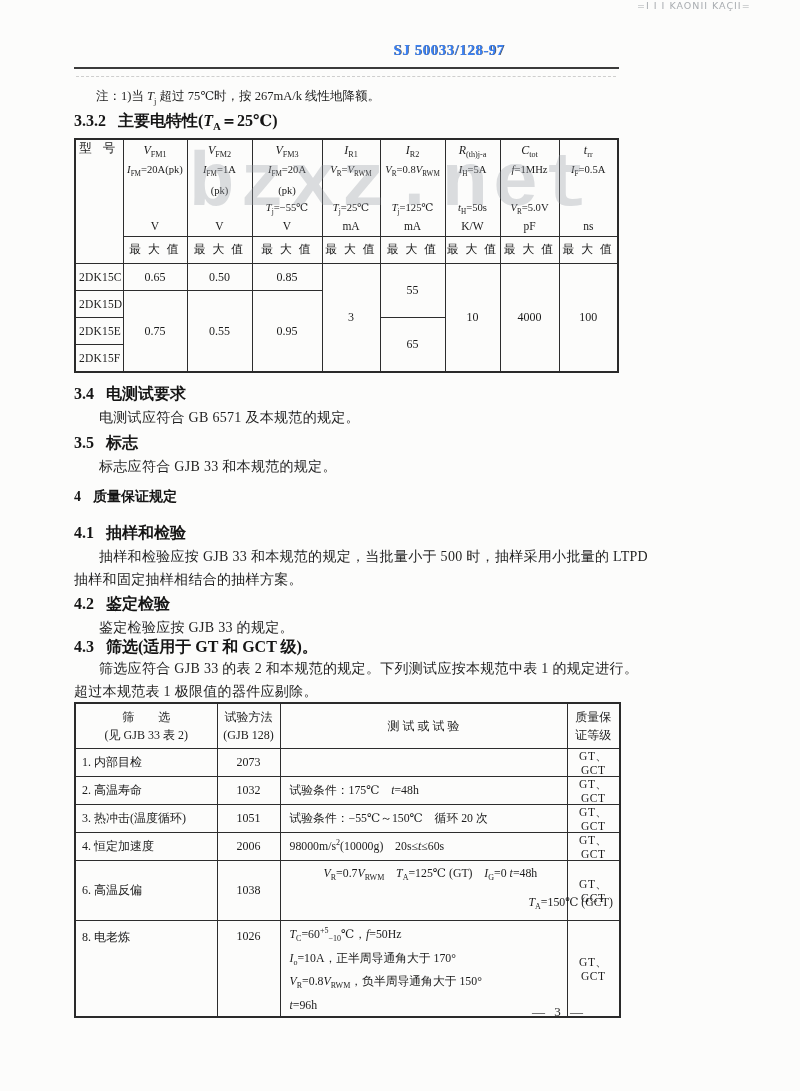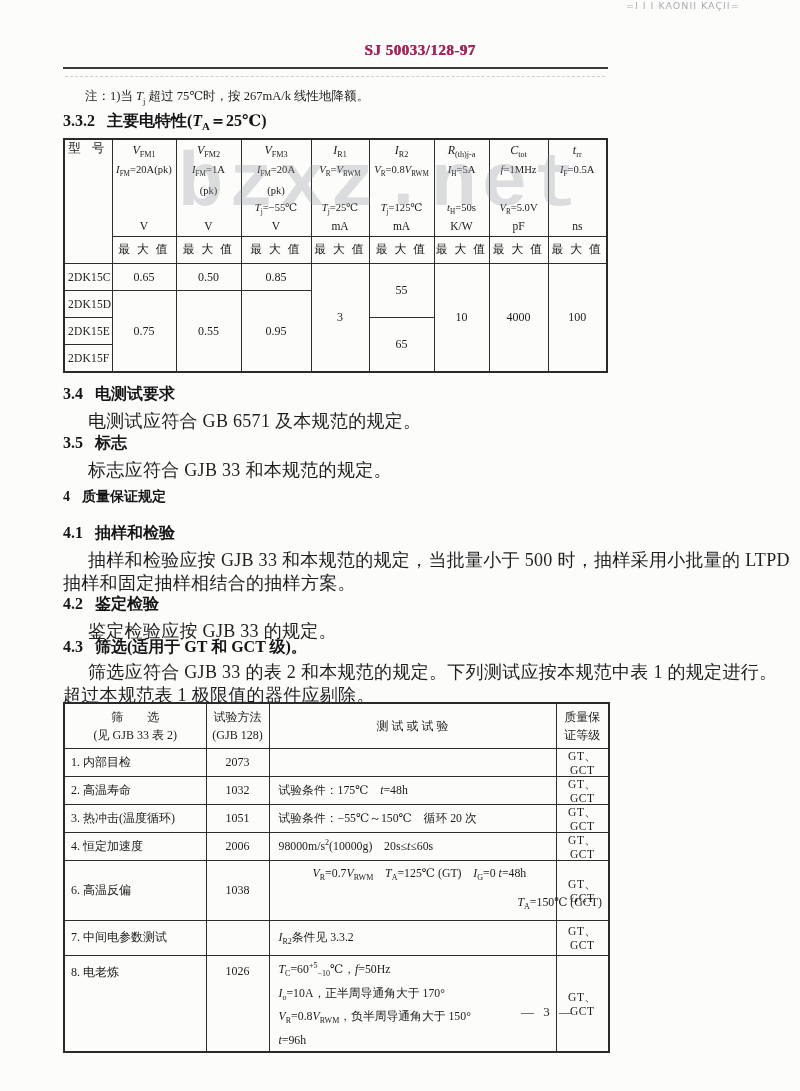--- a/index.html
+++ b/index.html
@@ -1,42 +1,42 @@
 <!DOCTYPE html>
 <html><head>
 <meta charset="utf-8">
 <style>
   html,body{margin:0;padding:0;}
   body{
     width:800px;height:1091px;position:relative;background:#fcfcfb;
     font-family:"Liberation Serif","DejaVu Serif",serif;color:#1d1d1d;
     overflow:hidden;
   }
-  .page{position:absolute;inset:0;background:#fcfcfb;}
+  .page{position:absolute;inset:0;background:#fcfcfb;margin-left:11px;}
   .content{position:absolute;left:63px;top:0;width:545px;height:1091px;}
   .abs{position:absolute;}
 
   
   .wm-top{position:absolute;left:626px;top:0px;font-family:"DejaVu Sans",sans-serif;
     font-size:9.5px;color:#a9adb1;letter-spacing:1px;z-index:6;white-space:nowrap;}
   .wm-center{position:absolute;left:178px;top:142px;z-index:5;
     font-family:Liberation Mono, monospace;font-weight:bold;font-size:76px;
     color:rgba(148,156,164,0.33);letter-spacing:5px;white-space:nowrap;pointer-events:none;}
 
   
-  .doc-title{top:42px;left:357px;transform:translateX(-50%);font-size:15px;font-weight:bold;
-    letter-spacing:0.5px;color:#be185d;text-shadow:0.6px 0 0 rgba(30,30,30,0.8);white-space:nowrap;}
+  .doc-title{top:42px;left:375px;transform:translateX(-50%);font-size:15px;font-weight:bold;
+    letter-spacing:0.5px;color:#3b82f6;text-shadow:0.6px 0 0 rgba(30,30,30,0.8);white-space:nowrap;}
   .rule{top:67px;left:0;width:545px;height:0;border-top:2.5px solid #3b3b3b;}
   .rule-dashes{top:76px;left:2px;width:540px;height:0;border-top:1px dashed rgba(70,70,70,0.25);}
 
   .note-line{top:88px;left:22px;font-size:12.5px;white-space:nowrap;}
   .sec-head{font-size:16px;font-weight:bold;white-space:nowrap;color:#151515;}
   .sec-head .no{margin-right:12px;}
   .sec-head.lvl1{font-size:14px;}
-  .body-line{font-size:18px;letter-spacing:0.3px;white-space:nowrap;color:#1f1f1f;}
+  .body-line{font-size:14px;letter-spacing:0.3px;white-space:nowrap;color:#1f1f1f;}
 
   
   table{border-collapse:collapse;table-layout:fixed;background:transparent;}
   .t1{width:545px;}
   .t2{width:545px;}
   td{border:1.5px solid #2d2d2d;font-size:12px;text-align:center;padding:0;color:#1b1b1b;}
   .t1{border:2.2px solid #2a2a2a;}
   .t2{border:2.2px solid #2a2a2a;}
 
   
@@ -290,26 +290,20 @@
         <td>2006</td>
         <td class="test">98000m/s<sup>2</sup>(10000g)　20s≤<i>t</i>≤60s</td>
         <td class="grade">GT、GCT</td>
       </tr>
       <tr class="r-m">
         <td class="name">6. 高温反偏</td>
         <td>1038</td>
         <td class="test"><i>V</i><sub>R</sub>=0.7<i>V</i><sub>RWM</sub>　<i>T</i><sub>A</sub>=125℃ (GT)　<i>I</i><sub>G</sub>=0 <i>t</i>=48h<br><span class="ind2"><i>T</i><sub>A</sub>=150℃ (GCT)</span></td>
         <td class="grade">GT、GCT</td>
       </tr>
-      <tr class="r-7">
-        <td class="name">7. 中间电参数测试</td>
-        <td></td>
-        <td class="test"><i>I</i><sub>R2</sub>条件见 3.3.2</td>
-        <td class="grade">GT、GCT</td>
-      </tr>
       <tr class="r-8">
         <td class="name" style="vertical-align:top;padding-top:8px;">8. 电老炼</td>
         <td style="vertical-align:top;padding-top:8px;">1026</td>
         <td class="test"><i>T</i><sub>C</sub>=60<sup>+5</sup><sub>−10</sub>℃，<i>f</i>=50Hz<br><i>I</i><sub>o</sub>=10A，正半周导通角大于 170°<br><i>V</i><sub>R</sub>=0.8<i>V</i><sub>RWM</sub>，负半周导通角大于 150°<br><i>t</i>=96h</td>
         <td class="grade">GT、GCT</td>
       </tr>
     </tbody>
       </table>
 
     <div class="abs page-num">— 3 —</div>

